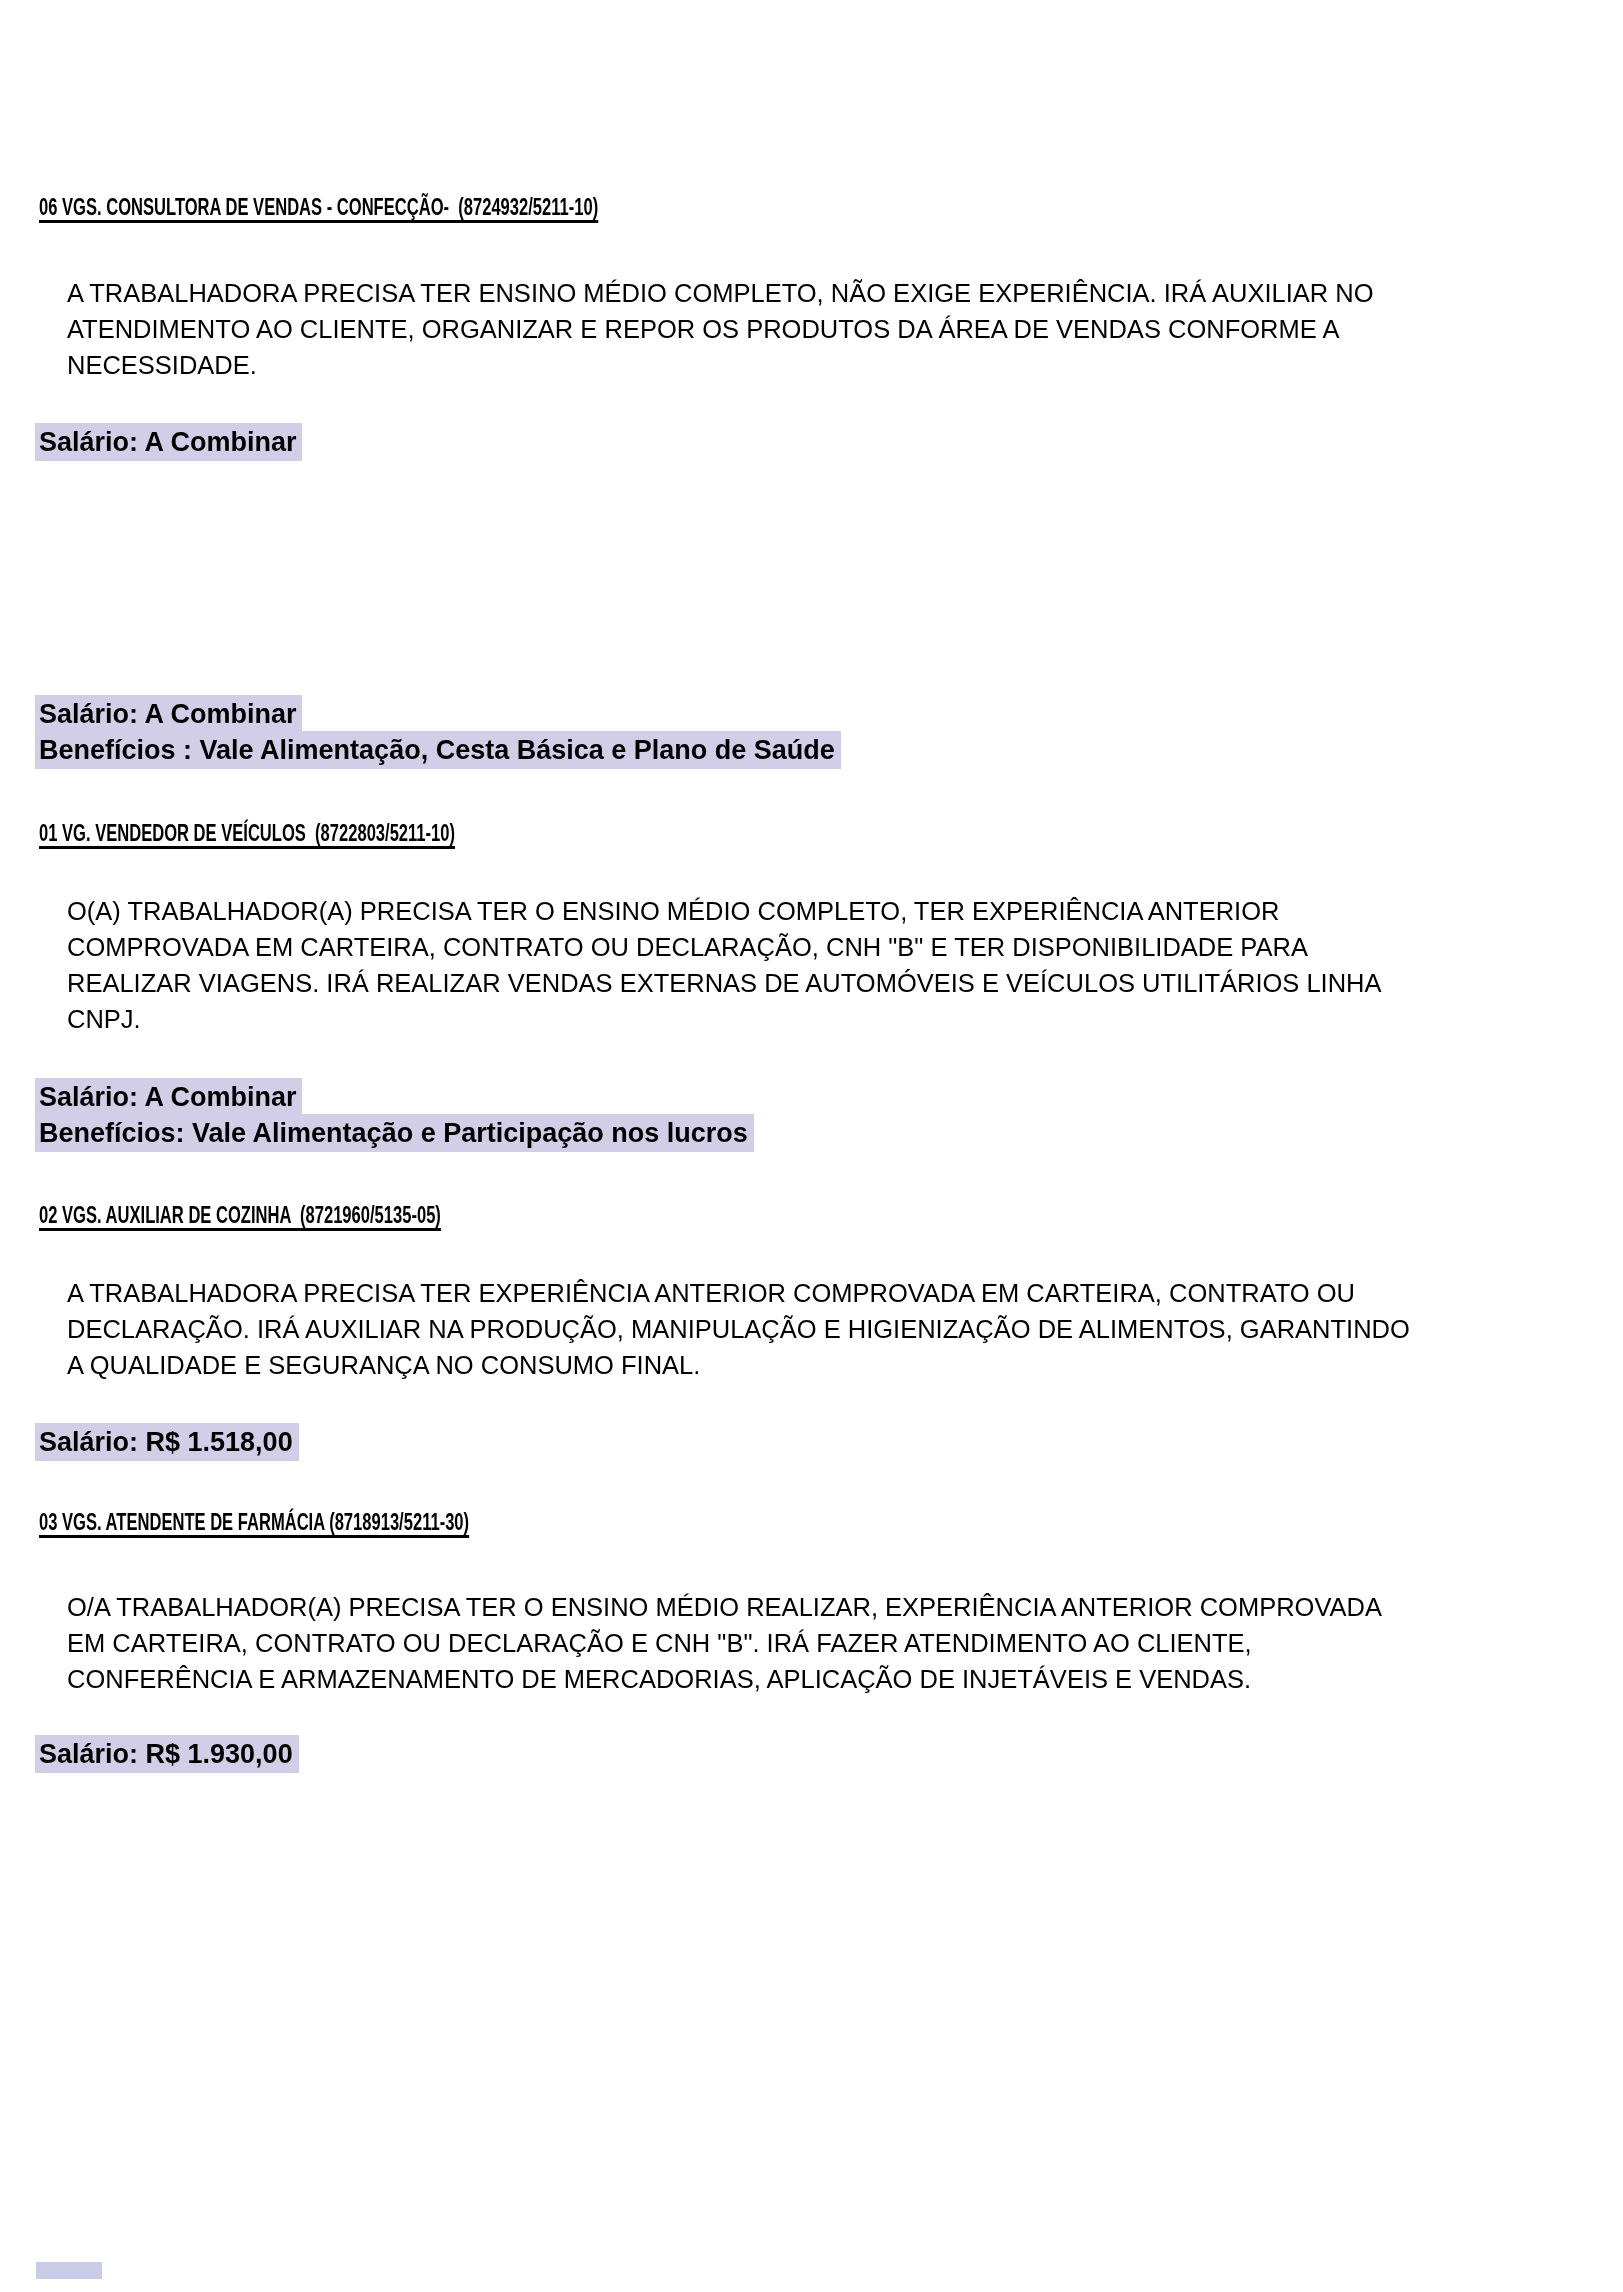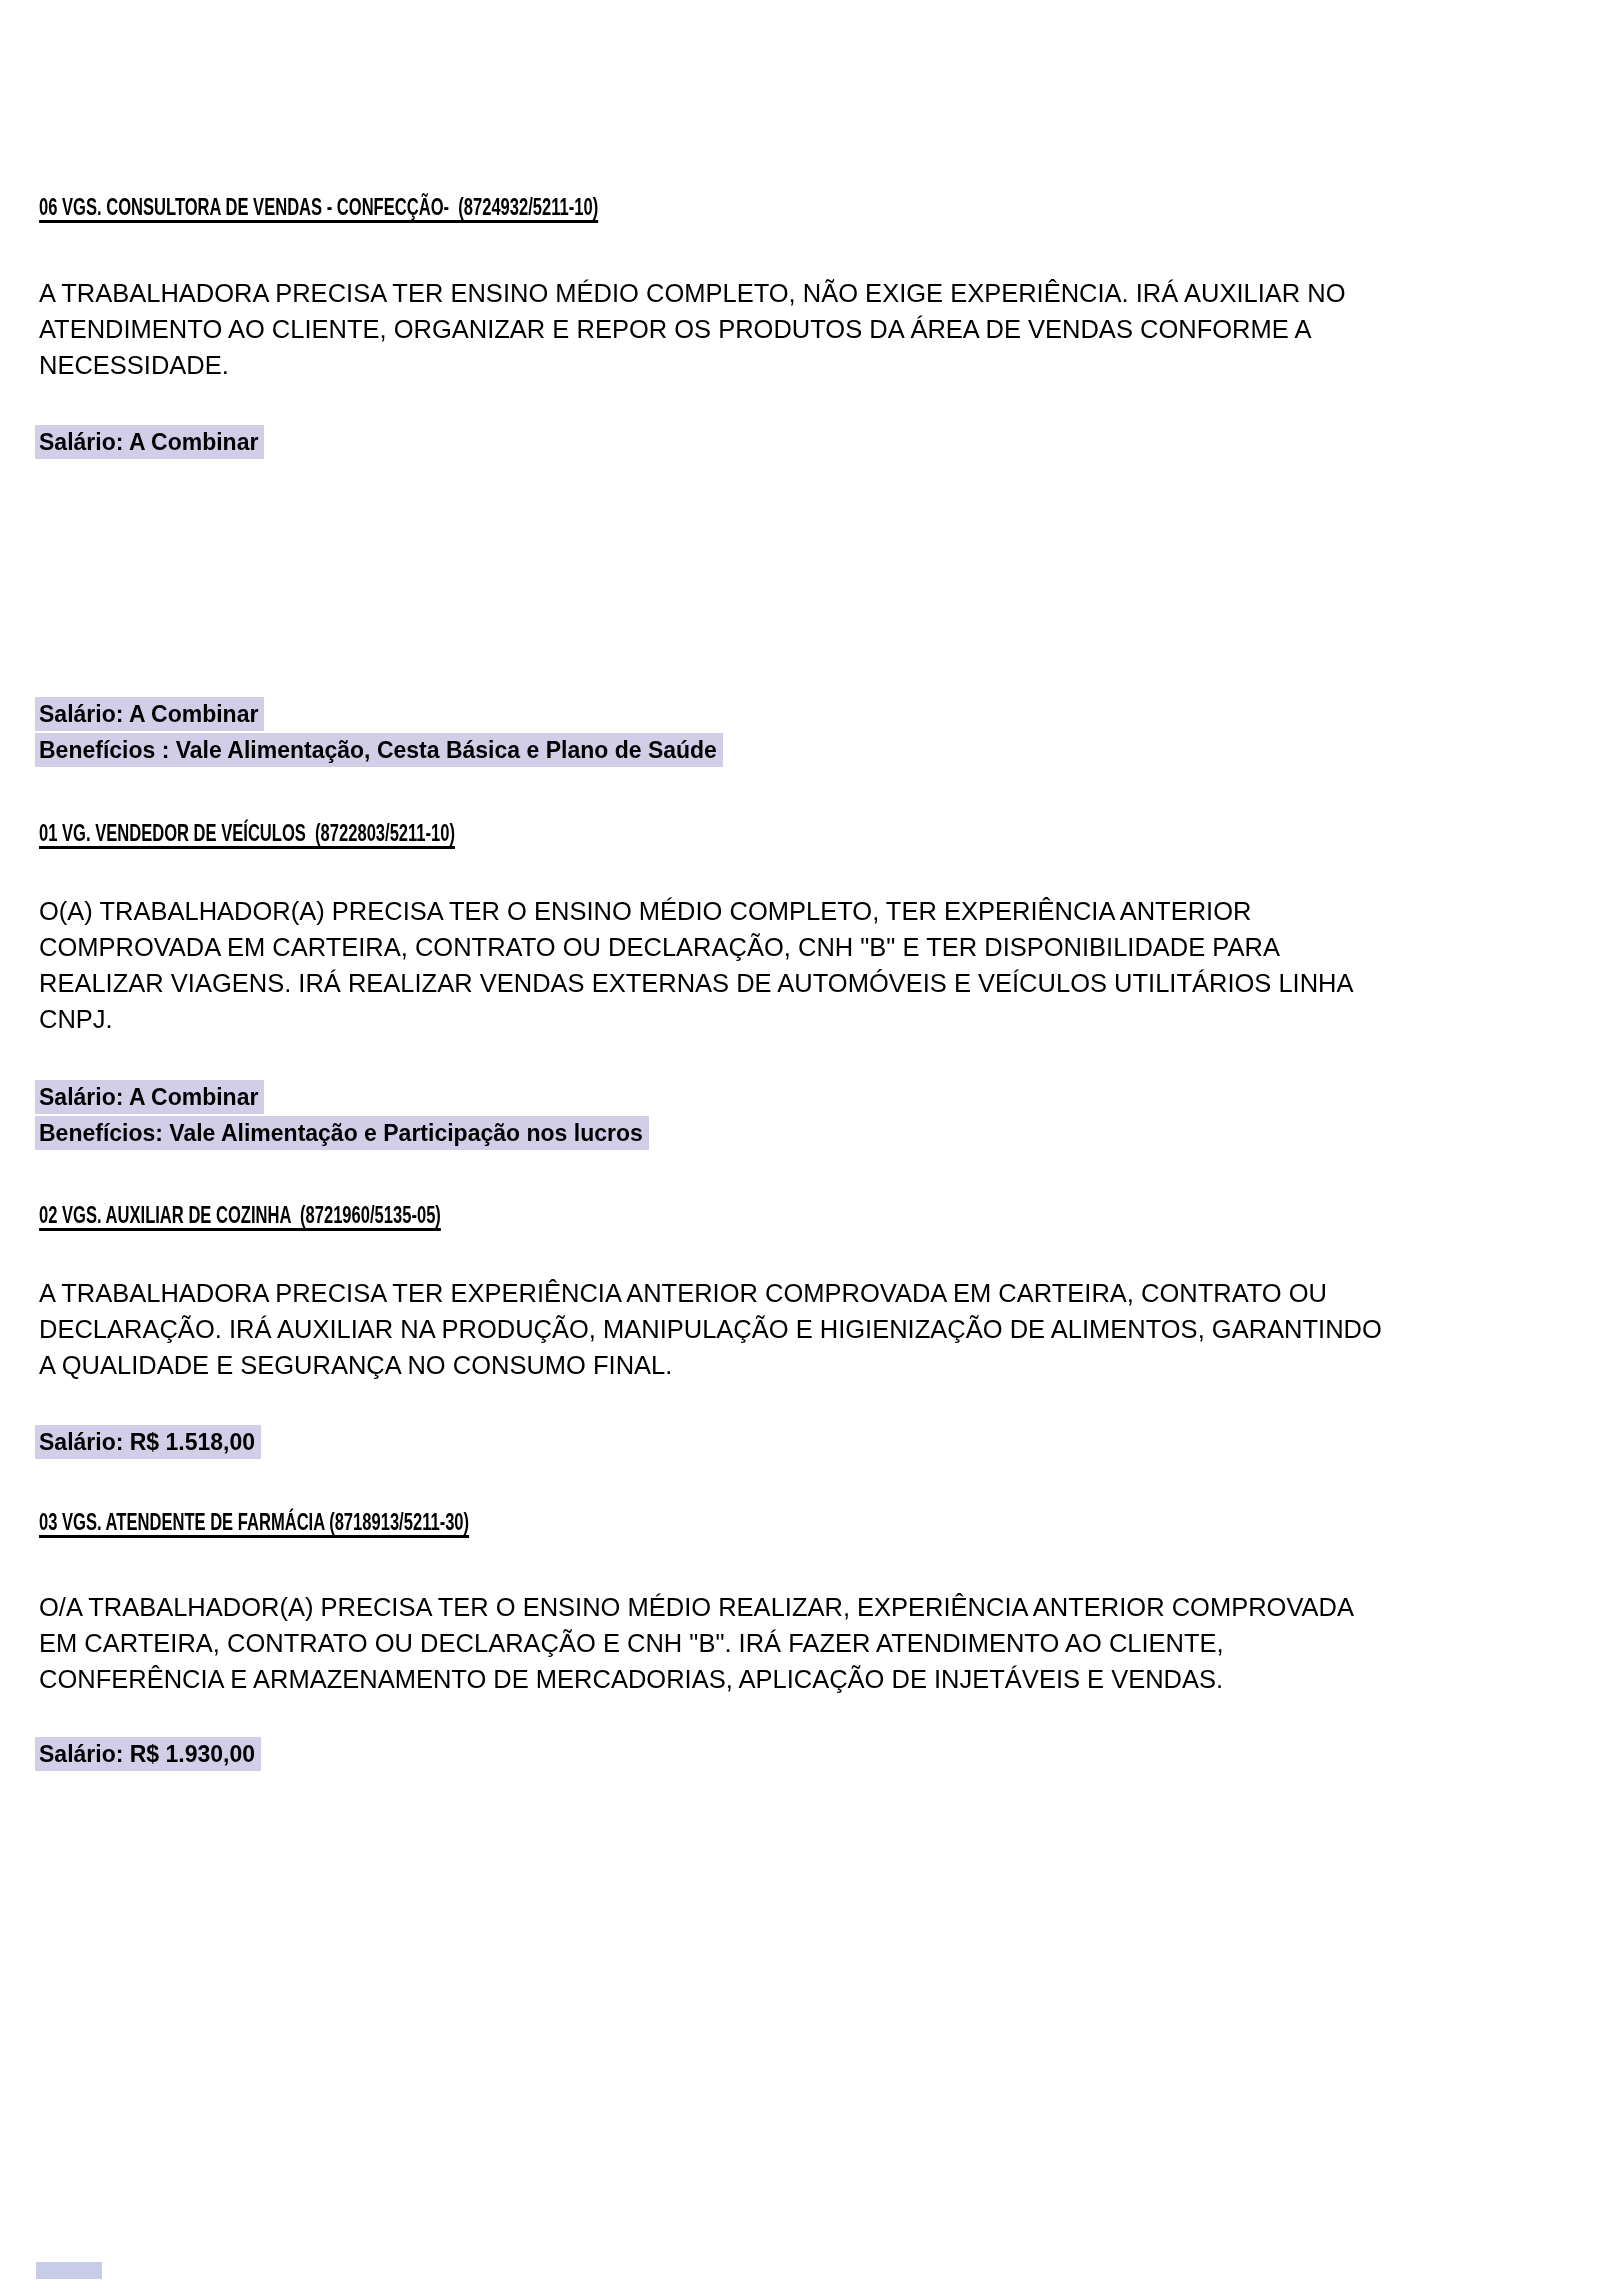--- a/index.html
+++ b/index.html
@@ -33,23 +33,24 @@
     text-decoration-thickness: 2.5px;
     text-underline-offset: 4.9px;
     transform: scaleX(0.72);
     transform-origin: 0 50%;
     white-space: pre;
   }
   .job-desc {
     font-size: 25.5px;
     line-height: 36px;
     white-space: pre-wrap;
+    margin-left: 28px;
   }
   .hl-line {
-    font-size: 23px;
+    font-size: 27px;
     line-height: 36px;
     height: 36px;
     white-space: pre;
   }
   .hl-line .h {
     font-weight: bold;
     background: #d2cee8;
     padding: 3.9px 5.9px 3.9px 3.9px;
     position: relative;
     left: -3.9px;

